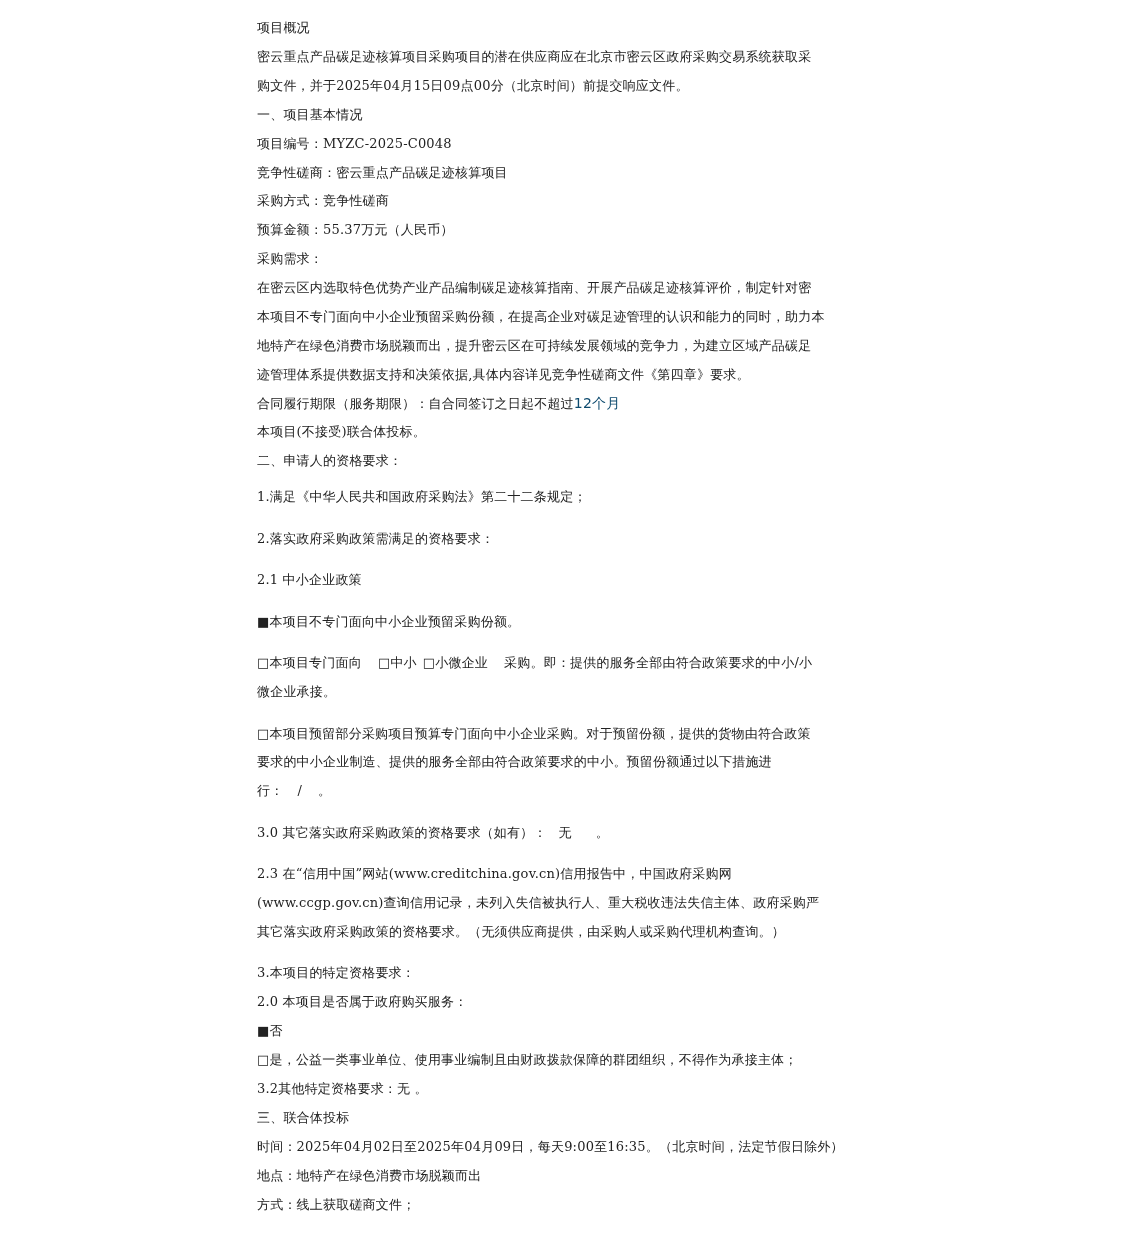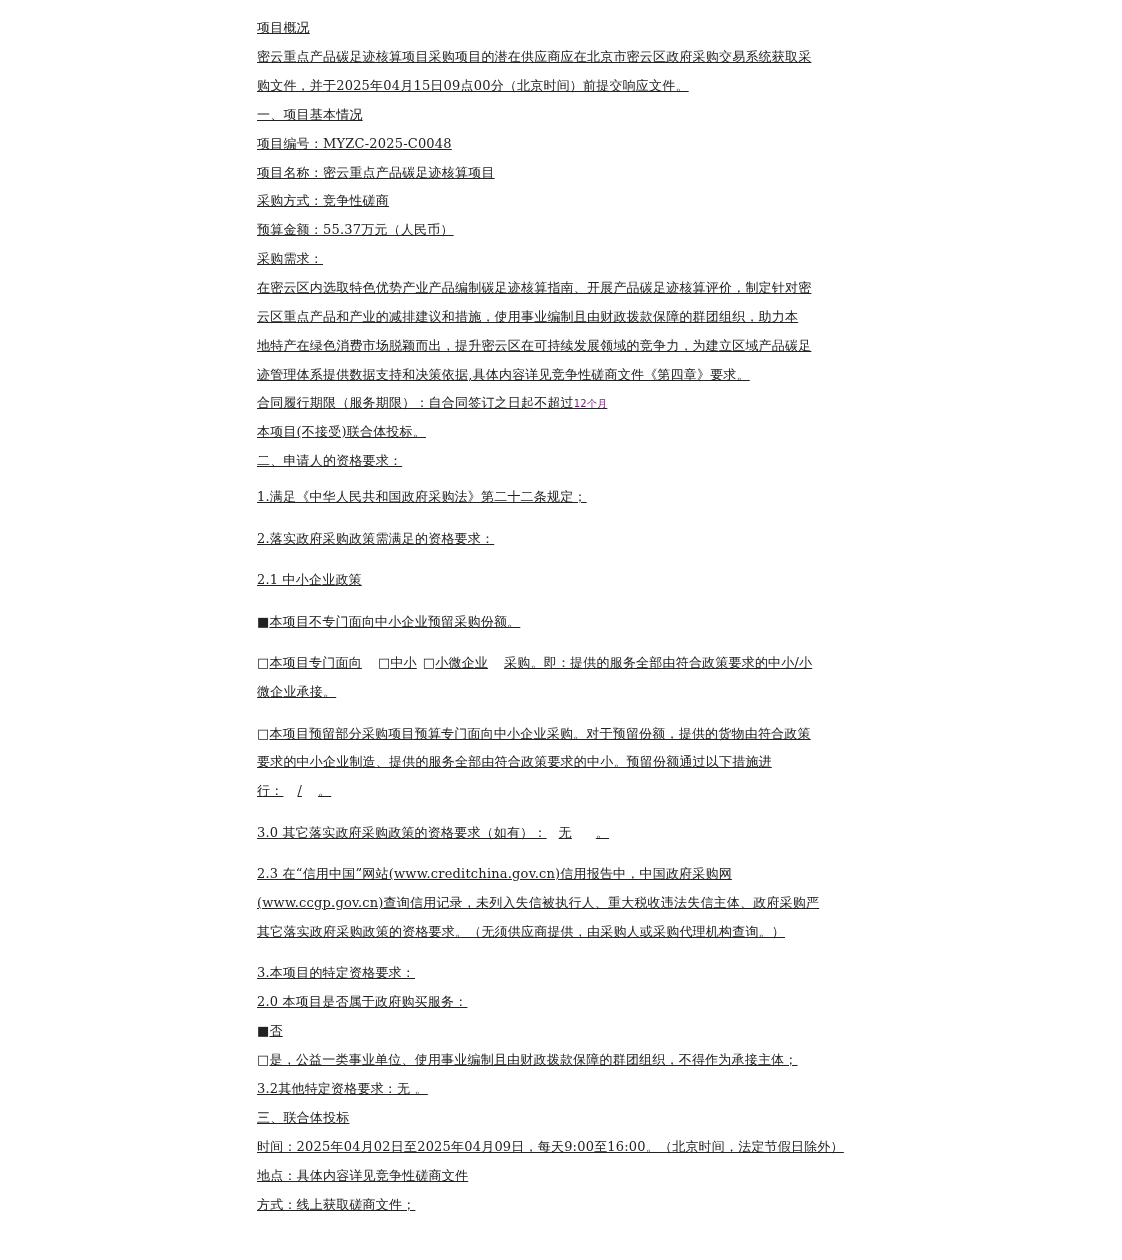--- a/index.html
+++ b/index.html
@@ -7,44 +7,44 @@
       width: 1122px; height: 1260px; position: relative; overflow: hidden;
       font-family: "DejaVu Serif", "Liberation Serif", serif;
       color: #222222;
     }
     .doc {
       position: absolute; left: 257px; top: 0; width: 610px;
       font-size: 13px;
     }
     .line {
       position: absolute; left: 0; white-space: nowrap;
-      font-size: 13px; line-height: 18px; letter-spacing: 0.2px; text-decoration: underline;
+      font-size: 13px; line-height: 18px; letter-spacing: 0.2px;
     }
-    .sans { font-family: "DejaVu Sans", "Liberation Sans", sans-serif; font-size: 10px; color: #701a75; }
+    .sans { font-family: "DejaVu Sans", "Liberation Sans", sans-serif; font-size: 14px; color: #0c4a6e; }
     .box { display: inline-block; font-family: "DejaVu Sans", sans-serif; }
     .gap { display: inline-block; }
   </style>
 </head>
 <body>
 
 <div class="doc">
 
   <div class="line" style="top:19px">项目概况</div>
   <div class="line" style="top:48px">密云重点产品碳足迹核算项目采购项目的潜在供应商应在北京市密云区政府采购交易系统获取采</div>
   <div class="line" style="top:77px">购文件，并于2025年04月15日09点00分（北京时间）前提交响应文件。</div>
 
   <div class="line" style="top:106px">一、项目基本情况</div>
   <div class="line" style="top:135px">项目编号：MYZC-2025-C0048</div>
-  <div class="line" style="top:164px">项目名称：密云重点产品碳足迹核算项目</div>
+  <div class="line" style="top:164px">竞争性磋商：密云重点产品碳足迹核算项目</div>
   <div class="line" style="top:192px">采购方式：竞争性磋商</div>
   <div class="line" style="top:221px">预算金额：55.37万元（人民币）</div>
   <div class="line" style="top:250px">采购需求：</div>
 
   <div class="line" style="top:279px">在密云区内选取特色优势产业产品编制碳足迹核算指南、开展产品碳足迹核算评价，制定针对密</div>
-  <div class="line" style="top:308px">云区重点产品和产业的减排建议和措施，使用事业编制且由财政拨款保障的群团组织，助力本</div>
+  <div class="line" style="top:308px">本项目不专门面向中小企业预留采购份额，在提高企业对碳足迹管理的认识和能力的同时，助力本</div>
   <div class="line" style="top:337px">地特产在绿色消费市场脱颖而出，提升密云区在可持续发展领域的竞争力，为建立区域产品碳足</div>
   <div class="line" style="top:366px">迹管理体系提供数据支持和决策依据,具体内容详见竞争性磋商文件《第四章》要求。</div>
 
   <div class="line" style="top:394px">
     <span>合同履行期限（服务期限）：自合同签订之日起不超过</span><span class="sans">12个月</span>
   </div>
   <div class="line" style="top:423px">本项目(不接受)联合体投标。</div>
 
   <div class="line" style="top:452px">二、申请人的资格要求：</div>
   <div class="line" style="top:488px">1.满足《中华人民共和国政府采购法》第二十二条规定；</div>
@@ -80,17 +80,17 @@
   <div class="line" style="top:993px">2.0 本项目是否属于政府购买服务：</div>
   <div class="line" style="top:1022px">
     <span class="box">■</span><span>否</span>
   </div>
   <div class="line" style="top:1051px">
     <span class="box">□</span><span>是，公益一类事业单位、使用事业编制且由财政拨款保障的群团组织，不得作为承接主体；</span>
   </div>
   <div class="line" style="top:1080px">3.2其他特定资格要求：无 。</div>
 
   <div class="line" style="top:1109px">三、联合体投标</div>
-  <div class="line" style="top:1138px">时间：2025年04月02日至2025年04月09日，每天9:00至16:00。（北京时间，法定节假日除外）</div>
-  <div class="line" style="top:1167px">地点：具体内容详见竞争性磋商文件</div>
+  <div class="line" style="top:1138px">时间：2025年04月02日至2025年04月09日，每天9:00至16:35。（北京时间，法定节假日除外）</div>
+  <div class="line" style="top:1167px">地点：地特产在绿色消费市场脱颖而出</div>
   <div class="line" style="top:1196px">方式：线上获取磋商文件；</div>
 
 </div>
 
 </body></html>

